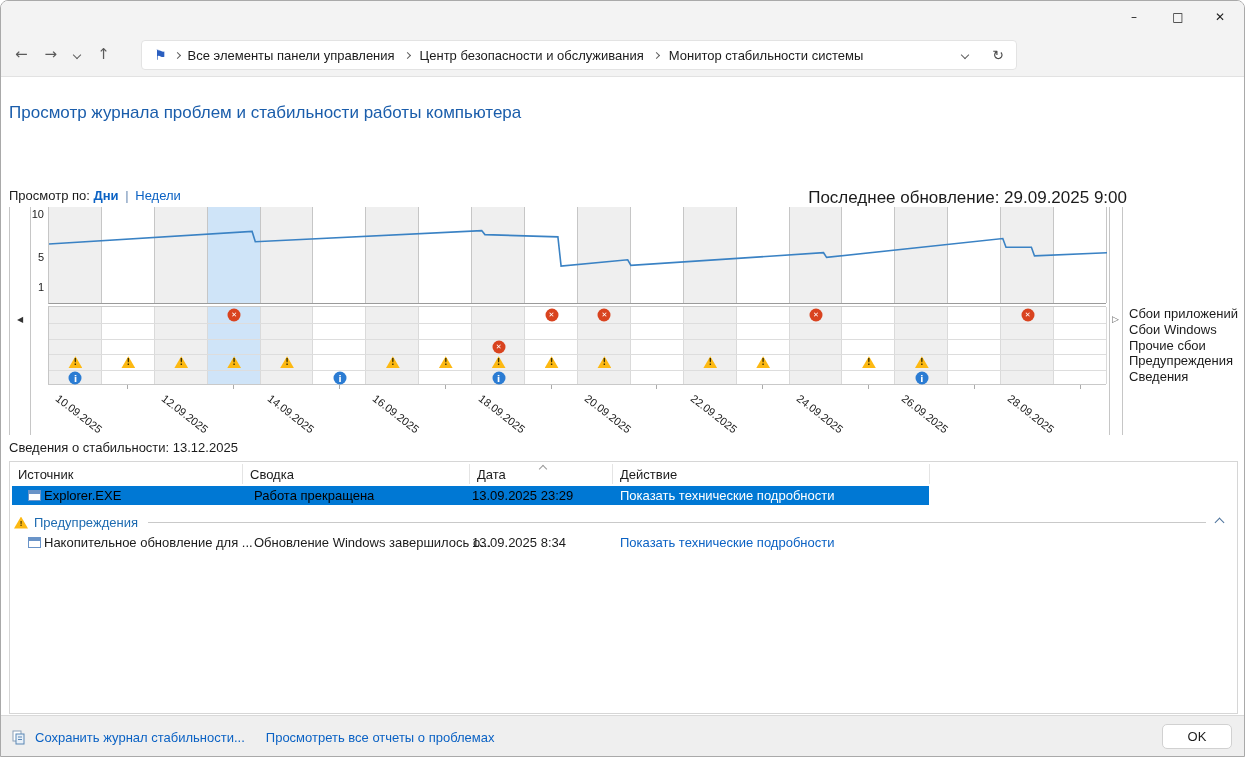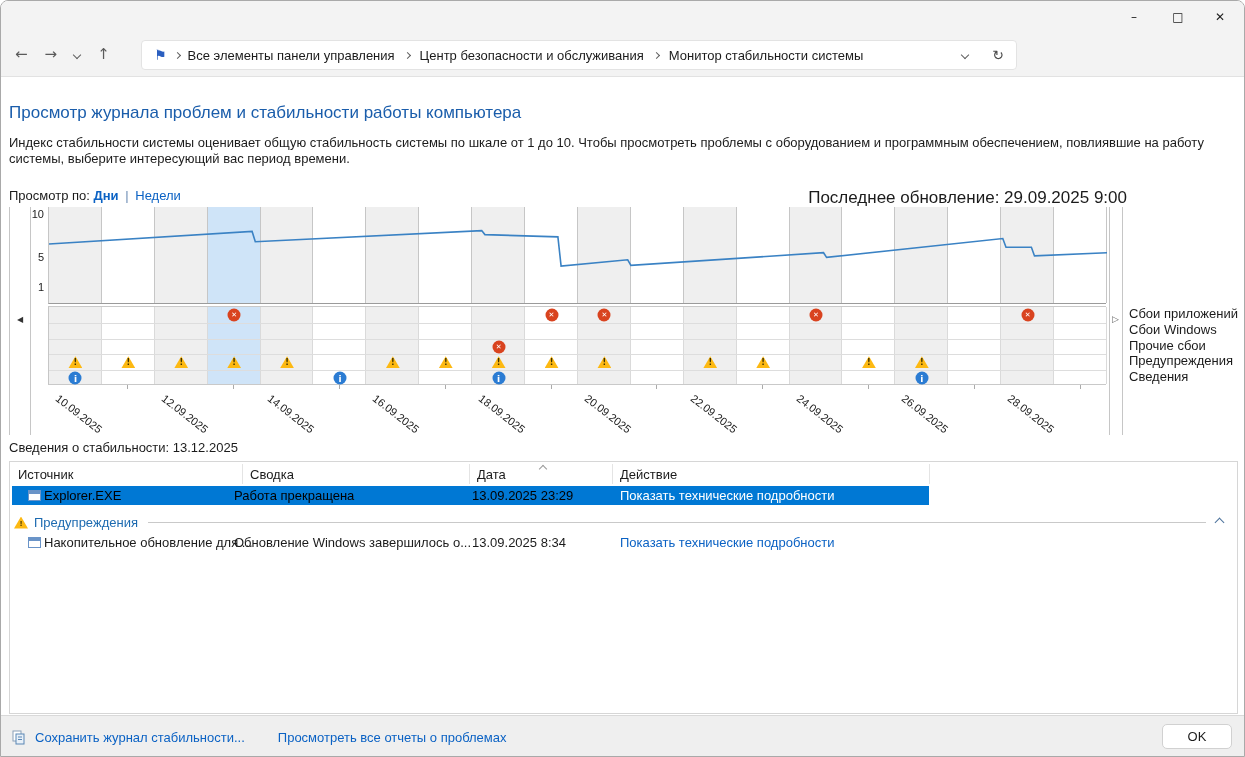--- a/index.html
+++ b/index.html
@@ -78,32 +78,32 @@
   .sortcaret{position:absolute;left:530px;top:4px;border-color:#9a9a9a}
   .tbody{position:absolute;left:0;top:24px;right:0}
   .t-group{position:relative;height:21px;display:flex;align-items:center;padding:0 10px 0 4px;margin-top:2px}
   .t-row + .t-group{margin-top:7px}
   .gicon{margin-right:6px;flex:0 0 auto}
   .glabel{color:#1c6ab0;white-space:nowrap}
   .grule{flex:1;height:1px;background:#c9c9c9;margin:0 10px}
   .grp-chv{border-color:#4d739c;width:7px;height:7px;margin-right:4px}
   .t-row{position:relative;height:19px}
   .t-row .cell{position:absolute;top:2px;white-space:nowrap}
-  .c-src{left:34px}.c-sum{left:224px}.c-date{left:462px}.c-act{left:610px;color:var(--link,#0b62c4);cursor:pointer}
+  .c-src{left:34px}.c-sum{left:244px}.c-date{left:462px}.c-act{left:610px;color:var(--link,#0b62c4);cursor:pointer}
   .appicon{position:absolute;left:18px;top:4px;width:13px;height:11px;border:1px solid #6a94c8;background:#fff;z-index:1}
   .appicon::before{content:"";position:absolute;left:0;top:0;right:0;height:3px;background:#6a94c8}
   .selrow::before{content:"";position:absolute;left:2px;top:0;width:917px;height:19px;background:var(--accent,#0078d4)}
   .selrow .cell{color:#000000;z-index:1}
   .selrow .c-act{color:#fff}
 
   
   .footer{position:absolute;left:0;right:0;top:714px;height:43px;background:#efefef;border-top:1px solid #d9d9d9}
   .f-left{position:absolute;left:10px;top:0;height:42px;display:flex;align-items:center;gap:9px;font-size:13px}
   .f-link{color:var(--link,#0b62c4);cursor:pointer;white-space:nowrap}
-  #f-reports{margin-left:24px}
+  #f-reports{margin-left:12px}
   .okbtn{position:absolute;right:12px;top:8px;width:70px;height:25px;background:#fff;border:1px solid #d1d1d1;border-radius:5px;font-size:13px;display:flex;align-items:center;justify-content:center;cursor:default}
 </style>
 </head>
 <body>
 
 <div id="win">
 
   <div class="titlebar">
     <div class="wc" id="wc-min">
         <span>–</span>
@@ -134,21 +134,20 @@
           <span class="bc-item">Монитор стабильности системы</span>
         </span>
       <span class="spacer"></span>
       <span class="chv down"></span>
       <span class="bc-refresh">↻</span>
     </div>
   </div>
 
   <div class="main">
     <div class="page-title">Просмотр журнала проблем и стабильности работы компьютера</div>
-    <div class="desc">Индекс стабильности системы оценивает общую стабильность системы по шкале от 1 до 10. Чтобы просмотреть проблемы с оборудованием и программным обеспечением, повлиявшие на работу системы, выберите интересующий вас период времени.</div>
     <div class="viewrow">
       <span>Просмотр по:</span>
       <a id="view-days">Дни</a>
       <span class="vsep">|</span>
       <a>Недели</a>
     </div>
     <div class="lastupd">Последнее обновление: 29.09.2025 9:00</div>
 
     <div class="chart">
       <div class="gutterL">

